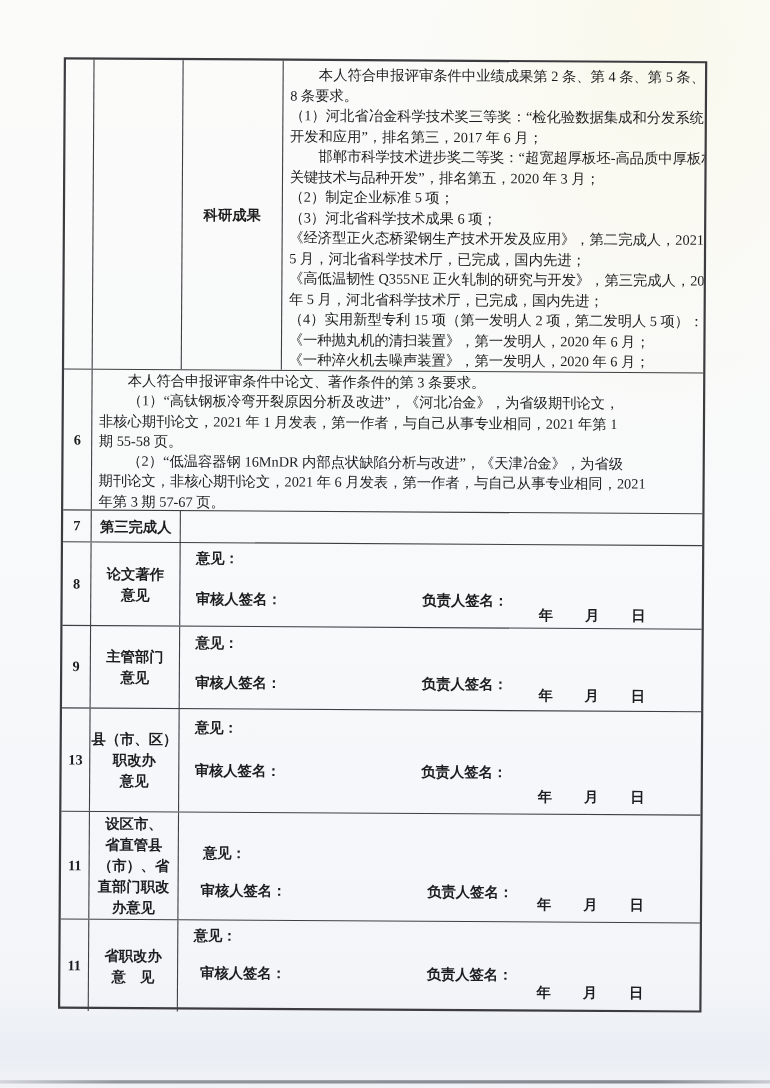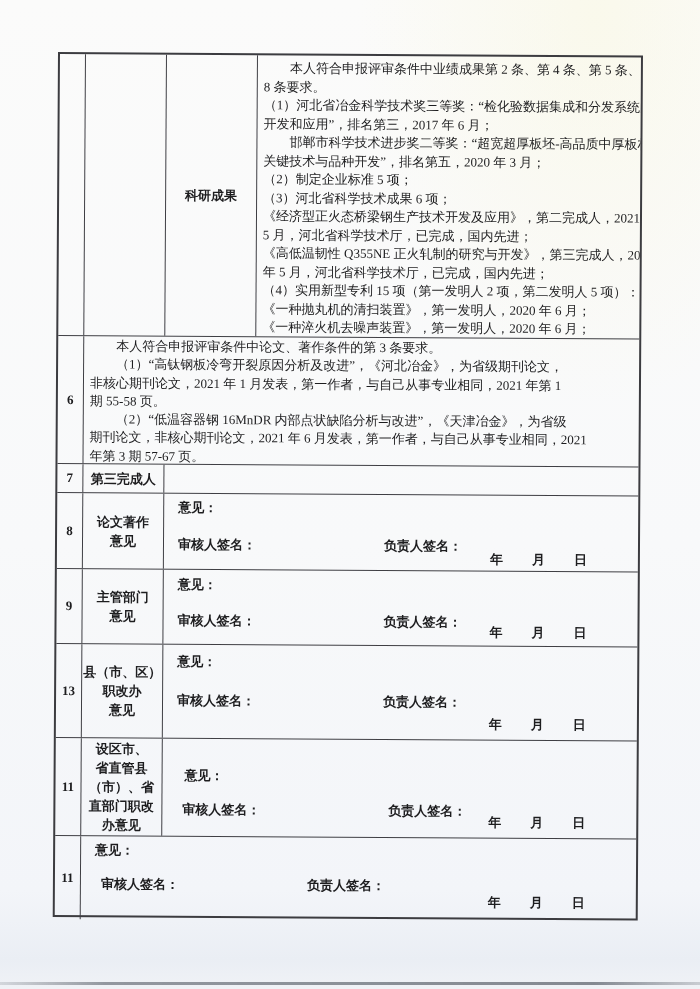--- a/index.html
+++ b/index.html
@@ -149,20 +149,22 @@
         <div class="op-sign" style="top:62px;left:20px">
           <span>审核人签名：</span>
           <span class="fuze">负责人签名：</span>
         </div>
         <span class="op-date" style="bottom:6px">年　　月　　日</span>
       </div>
     </div>
 
     <div class="trow" style="height:83px">
       <div class="cell numc">11</div>
+      <div class="cell labc">省职改办
+意　见</div>
       <div class="cell contc op">
         <span class="op-yijian" style="top:5px">意见：</span>
         <div class="op-sign" style="top:39px;left:20px">
           <span>审核人签名：</span>
           <span class="fuze">负责人签名：</span>
         </div>
         <span class="op-date" style="bottom:10px">年　　月　　日</span>
       </div>
     </div>
 

